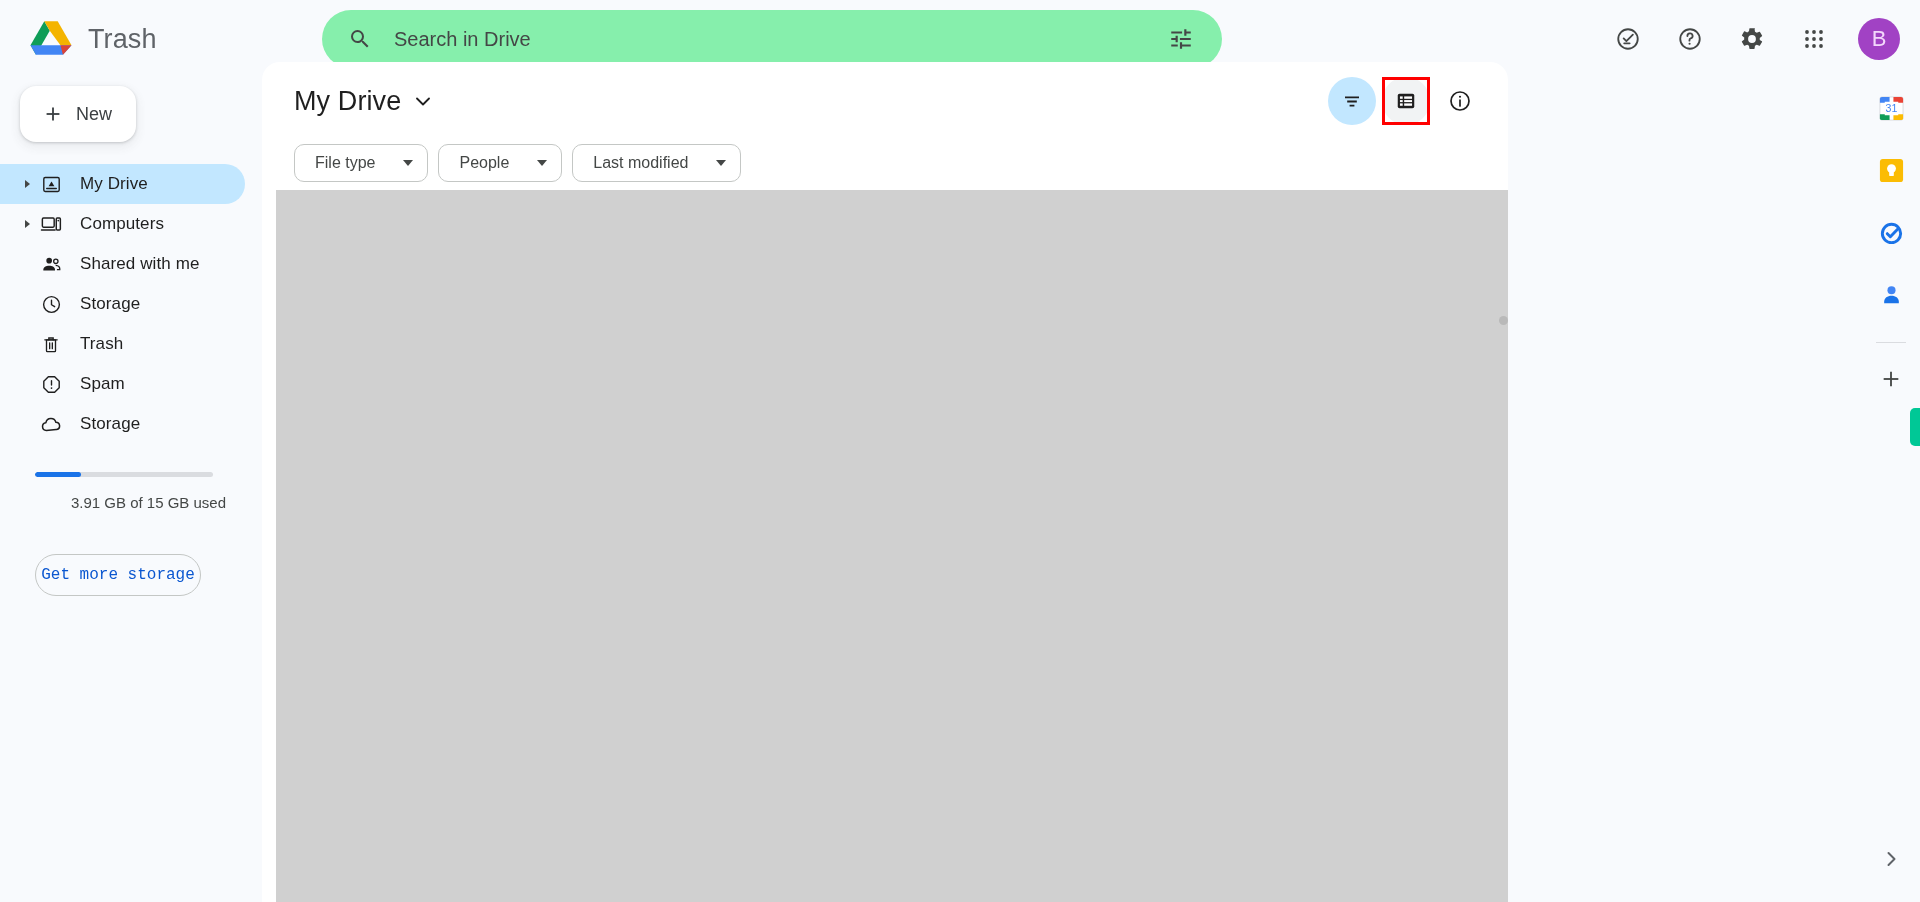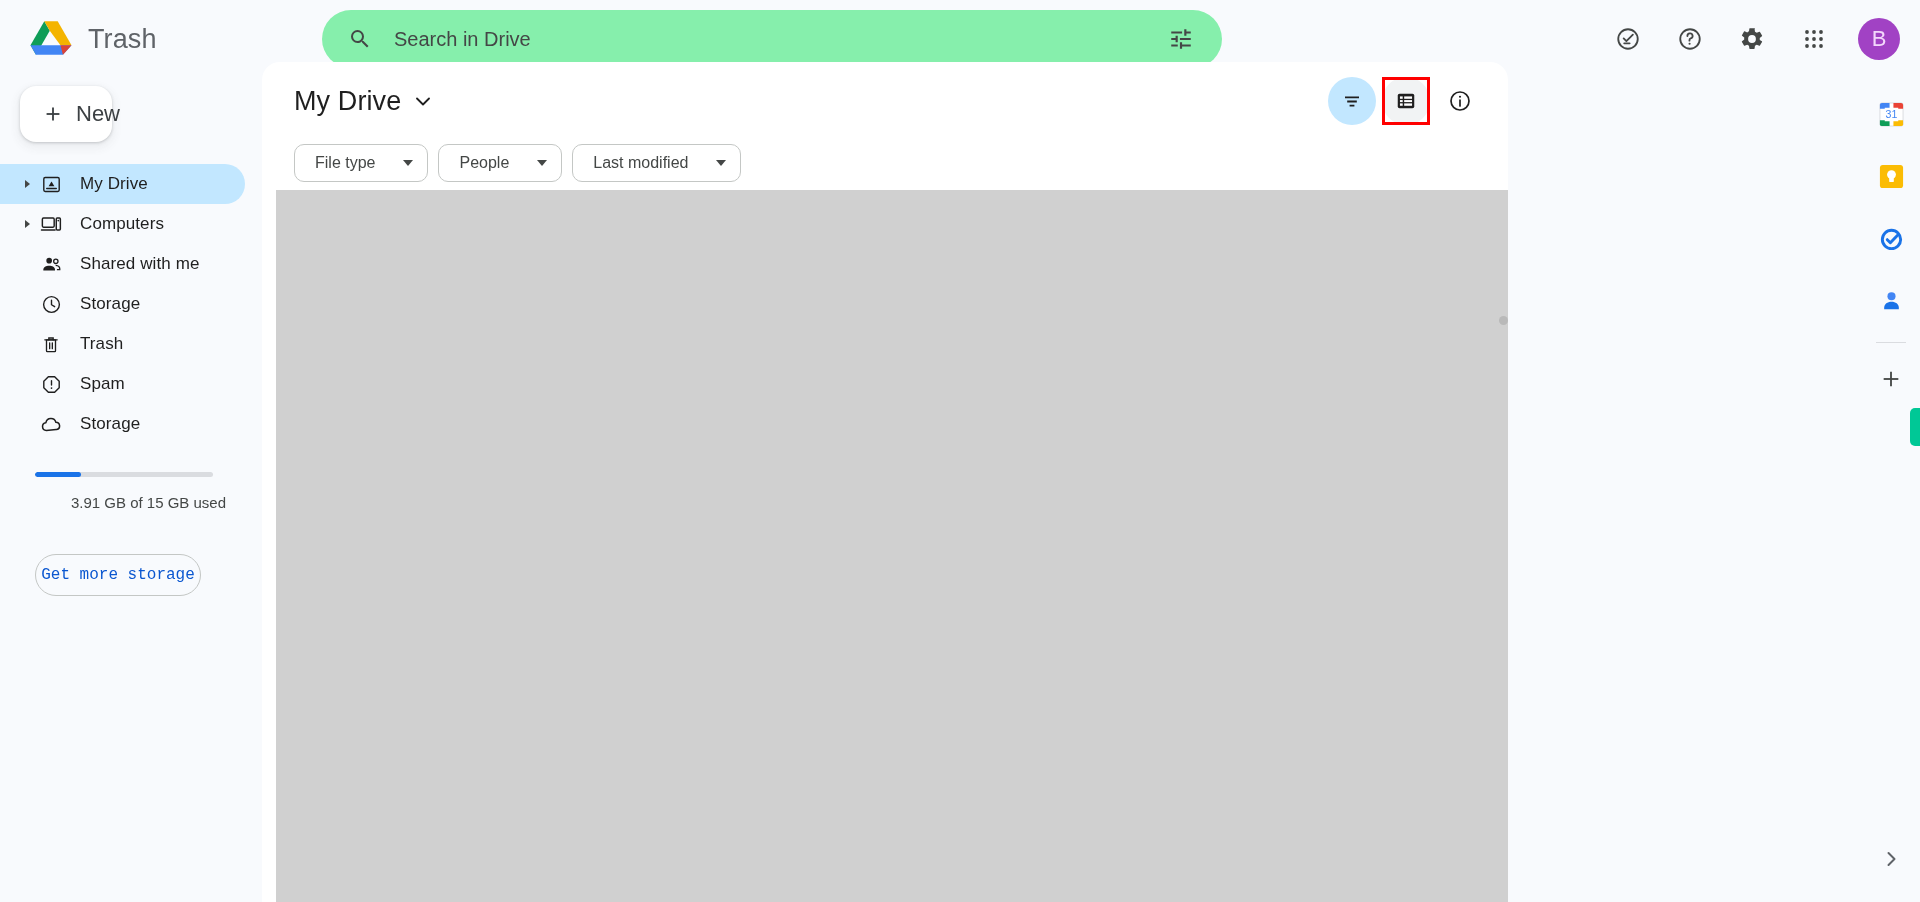--- a/index.html
+++ b/index.html
@@ -57,25 +57,25 @@
     display: flex; align-items: center; justify-content: center;
     cursor: pointer; margin-left: 6px; font-family: "Liberation Sans", sans-serif;
   }
 
   
   .sidebar {
     position: absolute; left: 0; top: 78px; width: 262px; height: 824px;
     background: #f8fafd; padding-top: 8px;
   }
   .new-btn {
-    margin-left: 20px; width: 92px; height: 56px;
+    margin-left: 20px; width: 116px; height: 56px;
     background: #fff; border-radius: 16px; border: none;
     box-shadow: 0 1px 3px rgba(60,64,67,.25), 0 4px 8px 3px rgba(60,64,67,.06);
     display: flex; align-items: center; gap: 12px; padding-left: 22px;
-    cursor: pointer; font-size: 22px; color: #3c4043;
+    cursor: pointer; font-size: 18px; color: #3c4043;
     font-family: "Liberation Sans", sans-serif;
   }
   .plus-icon { width: 22px; height: 22px; flex: none; }
 
   .navlist { margin-top: 22px; }
   .navitem {
     display: flex; align-items: center; height: 40px;
     border-radius: 0 20px 20px 0; cursor: pointer;
     padding-left: 0; margin-right: 17px; position: relative;
   }
@@ -147,21 +147,21 @@
   }
 
   
   .rightbar {
     position: absolute; right: 0; top: 62px; width: 58px; height: 840px;
     background: #f8fafd; display: flex; flex-direction: column;
     align-items: center; padding-top: 26px;
   }
   .side-app {
     width: 40px; height: 40px; margin-bottom: 22px; cursor: pointer;
-    border-radius: 8px; display: flex; align-items: flex-end; justify-content: center;
+    border-radius: 8px; display: flex; align-items: center; justify-content: center;
   }
   .side-div { width: 30px; height: 1px; background: #dadce0; margin: 6px 0 16px; }
   .side-plus { width: 40px; height: 40px; cursor: pointer; border-radius: 8px;
     display: flex; align-items: center; justify-content: center; }
   .green-tab {
     position: absolute; right: 0; top: 346px; width: 10px; height: 38px;
     background: #00c896; border-radius: 5px 0 0 5px; cursor: pointer;
   }
   .expand-chevron {
     position: absolute; bottom: 26px; left: 50%; transform: translateX(-50%);

